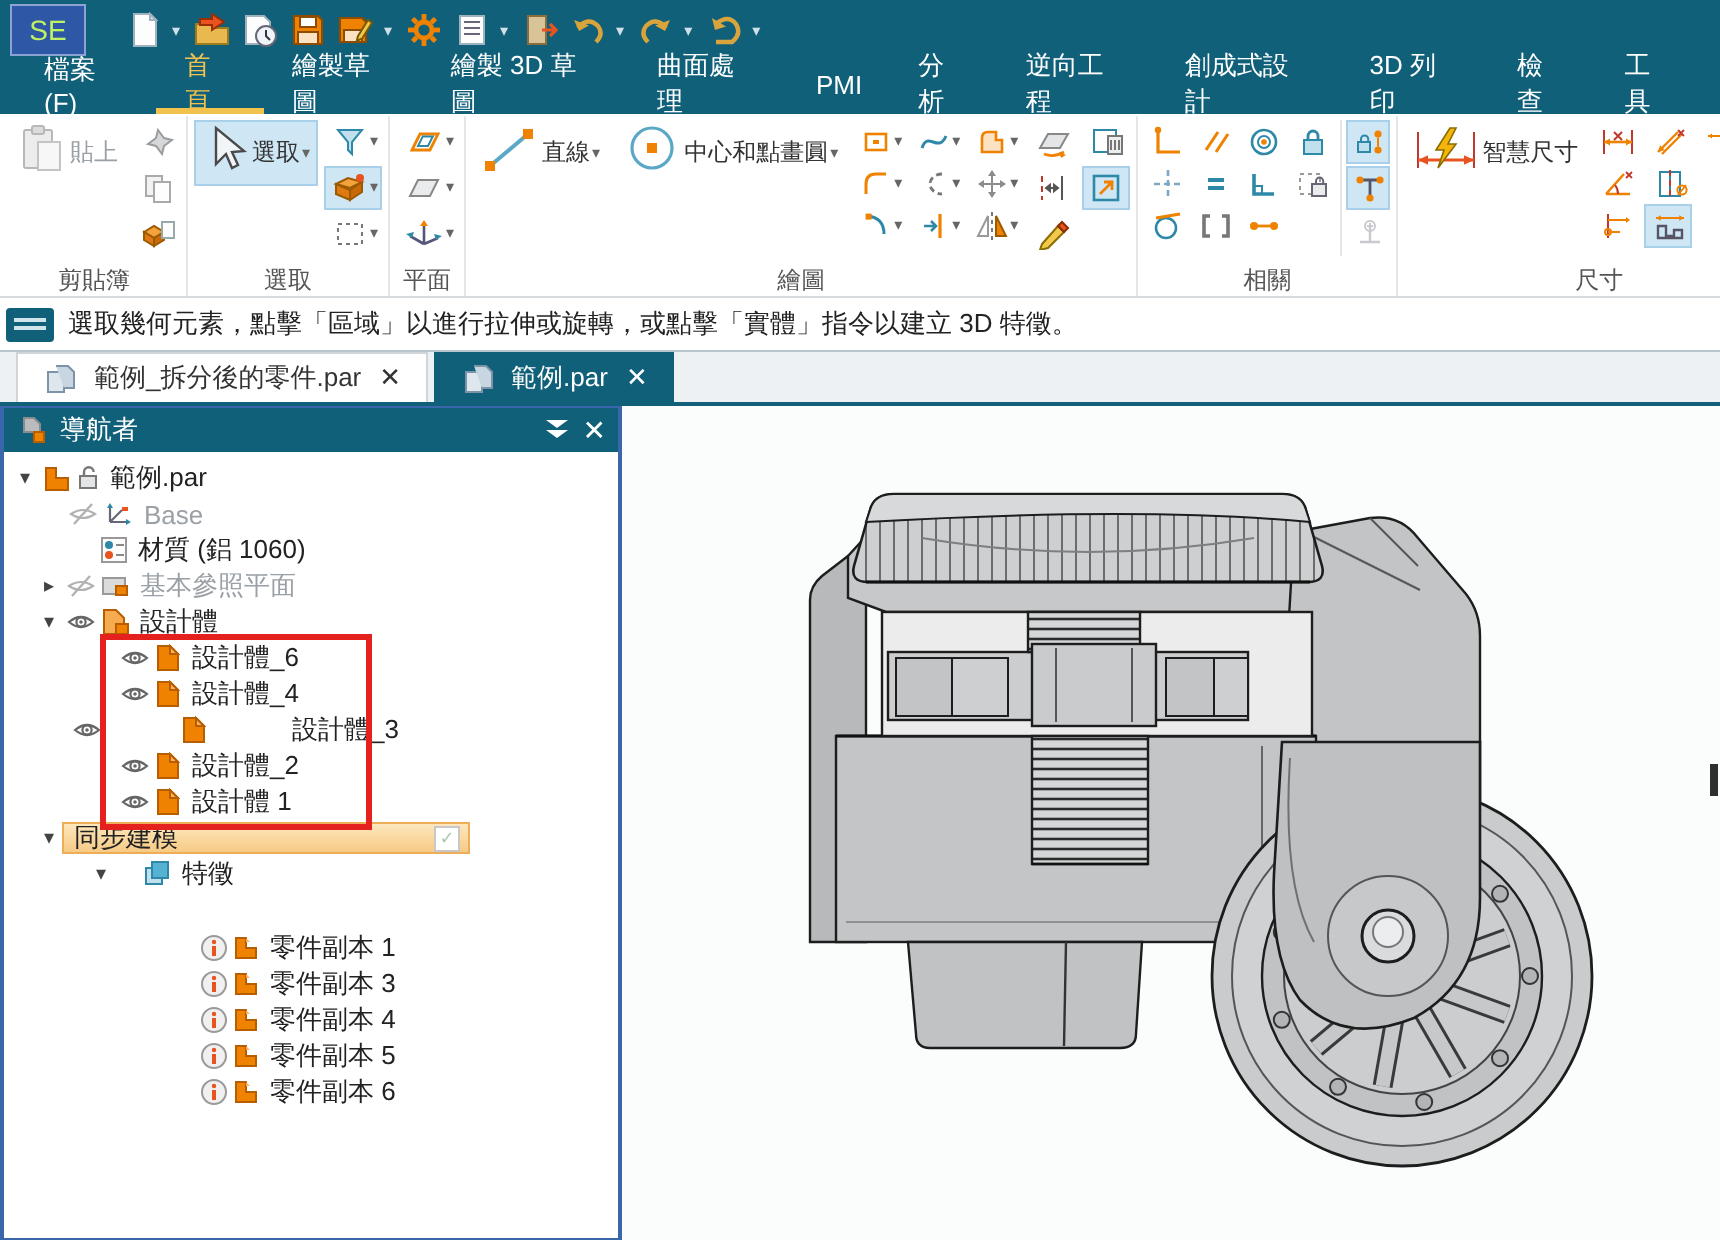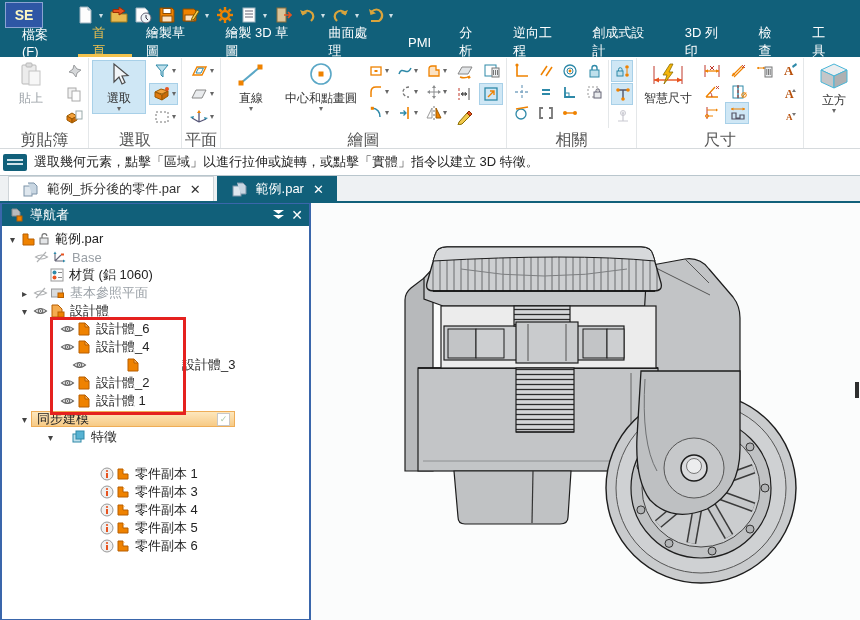--- a/index.html
+++ b/index.html
@@ -1,36 +1,36 @@
 <!DOCTYPE html>
 <html><head>
 <meta charset="utf-8">
 <style>
   html,body{margin:0;padding:0}
   body{width:860px;height:620px;overflow:hidden;background:#fff;
        font-family:"Liberation Sans","DejaVu Sans",sans-serif;font-size:13px;color:#222}
   
   .titlebar{height:30px;background:#11607a;display:flex;align-items:center;padding:0 5px;gap:2px}
-  .se-logo{width:36px;height:24px;background:#2e57a5;border:1px solid #8aa3d2;color:#fef9c3;
-           font-weight:bold;font-size:14px;display:flex;align-items:center;justify-content:center;margin-right:28px}
+  .se-logo{width:36px;height:24px;background:#2e57a5;border:1px solid #8aa3d2;color:#bef264;
+           font-weight:normal;font-size:14px;display:flex;align-items:center;justify-content:center;margin-right:15px}
   .qat{display:flex;align-items:center;gap:2px}
   .qi{width:22px;height:22px;display:flex;align-items:center;justify-content:center}
   .qi svg{display:block}
   .qcaret{color:#cfe0e6;font-size:8px;margin:0 2px}
   
   .menubar{height:27px;background:#11607a;display:flex;align-items:stretch;padding:0 8px}
   .mtab{color:#fff;display:flex;align-items:center;padding:0 14px;border-bottom:3px solid transparent;cursor:default}
   .mtab.active{color:#f2c24e;border-bottom-color:#f2c24e}
   
   .ribbon{height:90px;background:#fff;border-bottom:1px solid #d6dadd;display:flex;padding:1px 1px 0}
   .rgroup{display:flex;flex-direction:column;padding:0 3px}
   .rgroup + .rgroup{border-left:1px solid #e4e7e9}
   .rbody{flex:1;display:flex;align-items:flex-start;gap:3px;padding-top:2px}
-  .rlabel{text-align:center;font-size:16px;color:#555;height:15px;line-height:14px;white-space:nowrap}
-  .bigbtn{display:flex;flex-direction:column;align-items:center;min-width:46px;padding:1px 3px;gap:1px;
+  .rlabel{text-align:center;font-size:12px;color:#555;height:15px;line-height:14px;white-space:nowrap}
+  .bigbtn{display:flex;flex-direction:row;align-items:center;min-width:46px;padding:1px 3px;gap:1px;
           font-size:12px;color:#333;border:1px solid transparent}
   .bigbtn.sel{background:#cfe7f5;border-color:#a8d0e8}
   .bigbtn.dis{color:#9aa0a6}
   .bigbtn .blab{white-space:nowrap;line-height:13px}
   .bcaret{font-size:8px;color:#666;line-height:6px}
   .minicol{display:flex;flex-direction:column;gap:1px}
   .igrid{display:grid;grid-template-rows:repeat(3,21px);grid-auto-flow:column;column-gap:2px}
   .mini{height:20px;display:flex;align-items:center;padding:0 1px;border:1px solid transparent}
   .mini.hl{background:#cfe7f5;border-color:#a8d0e8}
   .mini.dis{opacity:.45}
@@ -880,21 +880,21 @@
             </svg>
           </span>
           <span class="tic">
             <svg width="14" height="14" viewBox="0 0 14 14">
               <path d="M2 1 h6 l4 4 v8 H2 Z" fill="#ef8200" stroke="#b85e00"></path>
               <path d="M8 1 l4 4 h-4 z" fill="#f9b35c" stroke="#b85e00"></path>
             </svg>
           </span>
           <span class="tlabel">設計體_4</span>
         </div>
-        <div class="trow" style="padding-left: 68px; gap: 37px;">
+        <div class="trow" style="padding-left: 32px; gap: 37px;">
           <span class="tic">
             <svg width="15" height="14" viewBox="0 0 15 14">
               <path d="M1.5 7 Q7.5 2 13.5 7 Q7.5 12 1.5 7 Z" fill="#fff" stroke="#666" stroke-width="1.1"></path>
               <circle cx="7.5" cy="7" r="2.3" fill="none" stroke="#666" stroke-width="1.1"></circle>
               <circle cx="7.5" cy="7" r=".9" fill="#666"></circle>
             </svg>
           </span>
           <span class="tic">
             <svg width="14" height="14" viewBox="0 0 14 14">
               <path d="M2 1 h6 l4 4 v8 H2 Z" fill="#ef8200" stroke="#b85e00"></path>

